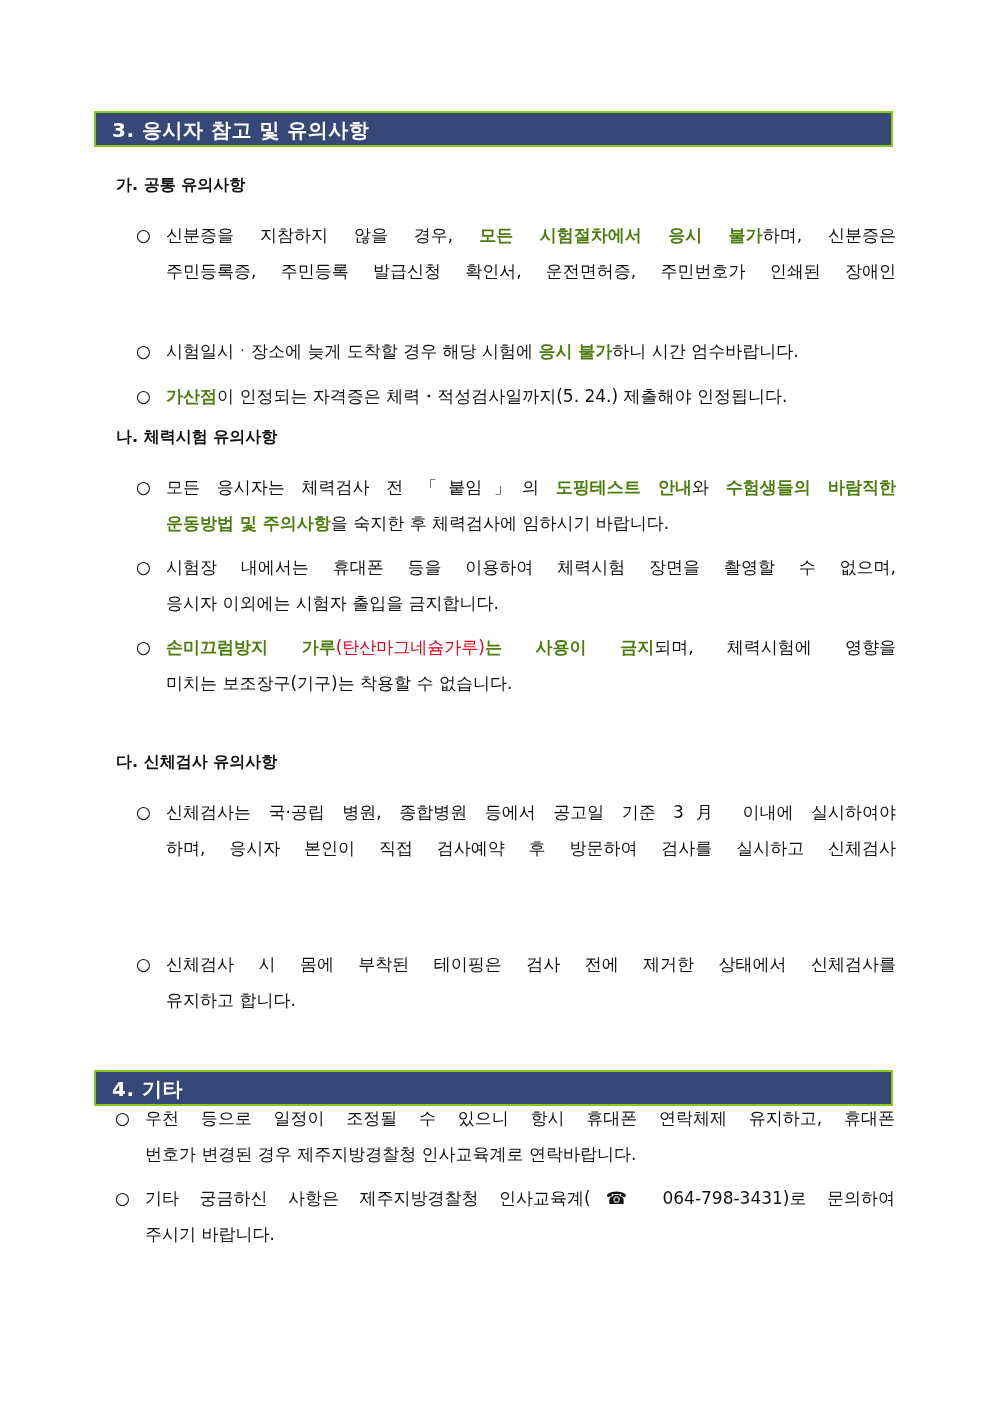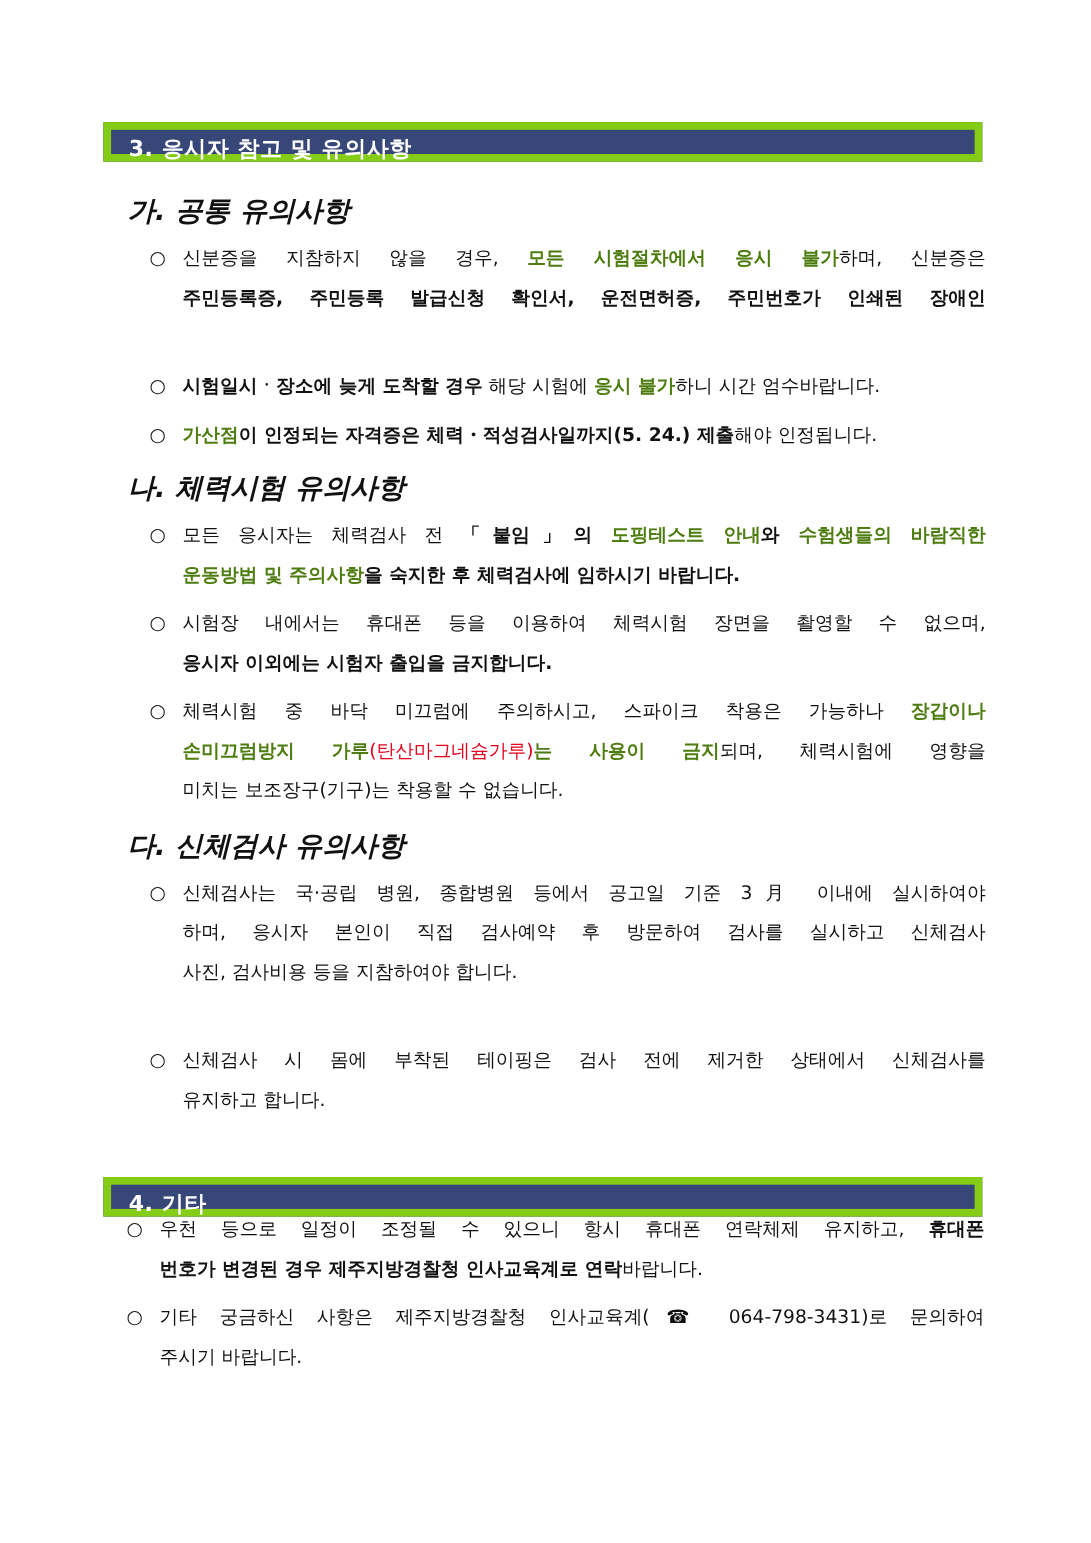--- a/index.html
+++ b/index.html
@@ -1,28 +1,28 @@
 <!DOCTYPE html>
 <html><head>
 <meta charset="utf-8">
 <style>
   html, body { margin:0; padding:0; background:#ffffff; }
   body { width:992px; height:1403px; position:relative; overflow:hidden;
          font-family:"DejaVu Sans","Liberation Sans",sans-serif; color:#111; }
   .page { position:absolute; left:0; top:0; width:992px; height:1403px; }
   .section-bar { position:absolute; left:94px; width:799px; height:36px;
-                 background:#364778; border:7px solid #84cc16; box-sizing:border-box;
+                 background:#364778; border:2px solid #84cc16; box-sizing:border-box;
                  color:#fff; font-size:20px; font-weight:bold; line-height:34px;
                  padding-left:16px; letter-spacing:0.5px; }
-  .sub-head { position:absolute; left:116px; font-size:25px; font-weight:bold; color:#111;font-style:italic; }
+  .sub-head { position:absolute; left:116px; font-size:16px; font-weight:bold; color:#111; }
   .item { position:absolute; width:760px; font-size:17px; line-height:36px; text-align:justify; }
   .item .bullet { position:absolute; left:0; top:0; font-size:17px; }
   .item .line { display:block; margin-left:30px; text-align:justify; text-align-last:justify; white-space:nowrap; }
   .item .line.last { text-align-last:left; }
-  .b { font-weight:bold; }
+  .b { font-weight:normal; }
   .r { color:#e3001b; }
   .rb { color:#4d7c0f; font-weight:bold; }
 </style>
 </head>
 <body>
 
 <div class="page">
 
   <div class="section-bar" style="top:111px;">
     <span>3. 응시자 참고 및 유의사항</span>
@@ -49,31 +49,29 @@
       <span class="line"><span>모든 응시자는 체력검사 전 </span><span class="b">「붙임」의 </span><span class="rb">도핑테스트 안내</span><span class="b">와 </span><span class="rb">수험생들의 바람직한</span></span>
       <span class="line last"><span class="rb">운동방법 및 주의사항</span><span class="b">을 숙지한 후 체력검사에 임하시기 바랍니다.</span></span>
     </div>
   <div class="item" style="left:136px; top:549px;">
       <span class="bullet">○</span>
       <span class="line"><span>시험장 내에서는 휴대폰 등을 이용하여 체력시험 장면을 촬영할 수 없으며,</span></span>
       <span class="line last"><span class="b">응시자 이외에는 시험자 출입을 금지합니다.</span></span>
     </div>
   <div class="item" style="left:136px; top:629px;">
       <span class="bullet">○</span>
-      <span class="line"><span>체력시험 중 바닥 미끄럼에 주의하시고, 스파이크 착용은 가능하나 </span><span class="rb">장갑이나</span></span>
       <span class="line"><span class="rb">손미끄럼방지 가루</span><span class="r">(탄산마그네슘가루)</span><span class="rb">는 사용이 금지</span><span>되며, 체력시험에 영향을</span></span>
       <span class="line last"><span>미치는 보조장구(기구)는 착용할 수 없습니다.</span></span>
     </div>
 
   <div class="sub-head" style="top:752px;">다. 신체검사 유의사항</div>
   <div class="item" style="left:136px; top:794px;">
       <span class="bullet">○</span>
       <span class="line"><span>신체검사는 국·공립 병원, 종합병원 등에서 공고일 기준 3月 이내에 실시하여야</span></span>
       <span class="line"><span>하며, 응시자 본인이 직접 검사예약 후 방문하여 검사를 실시하고 신체검사</span></span>
-      <span class="line last"><span>사진, 검사비용 등을 지참하여야 합니다.</span></span>
     </div>
   <div class="item" style="left:136px; top:946px;">
       <span class="bullet">○</span>
       <span class="line"><span>신체검사 시 몸에 부착된 테이핑은 검사 전에 제거한 상태에서 신체검사를</span></span>
       <span class="line last"><span>유지하고 합니다.</span></span>
     </div>
 
   <div class="section-bar" style="top:1042px;margin-top:28px;">
     <span>4. 기타</span>
   </div>

